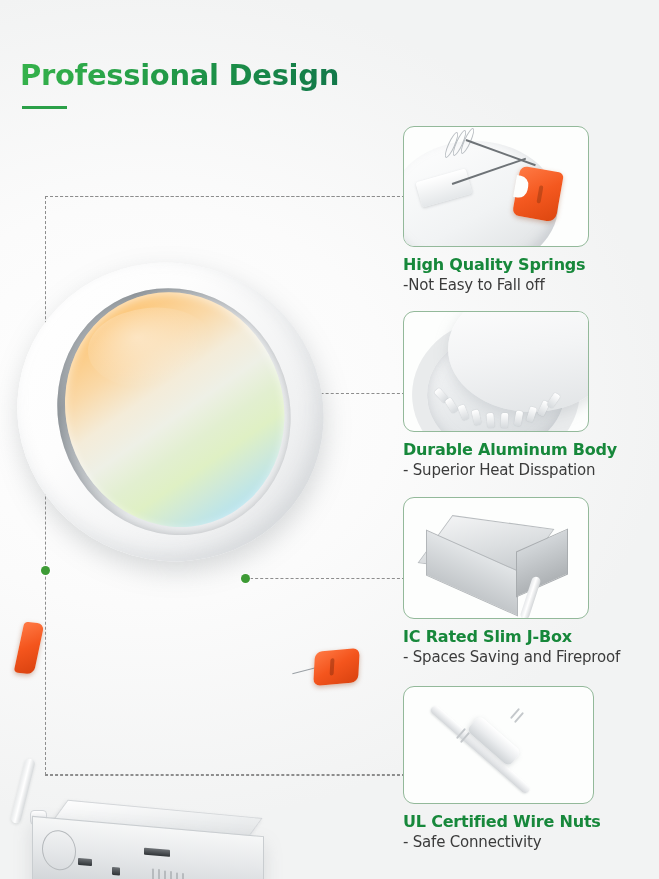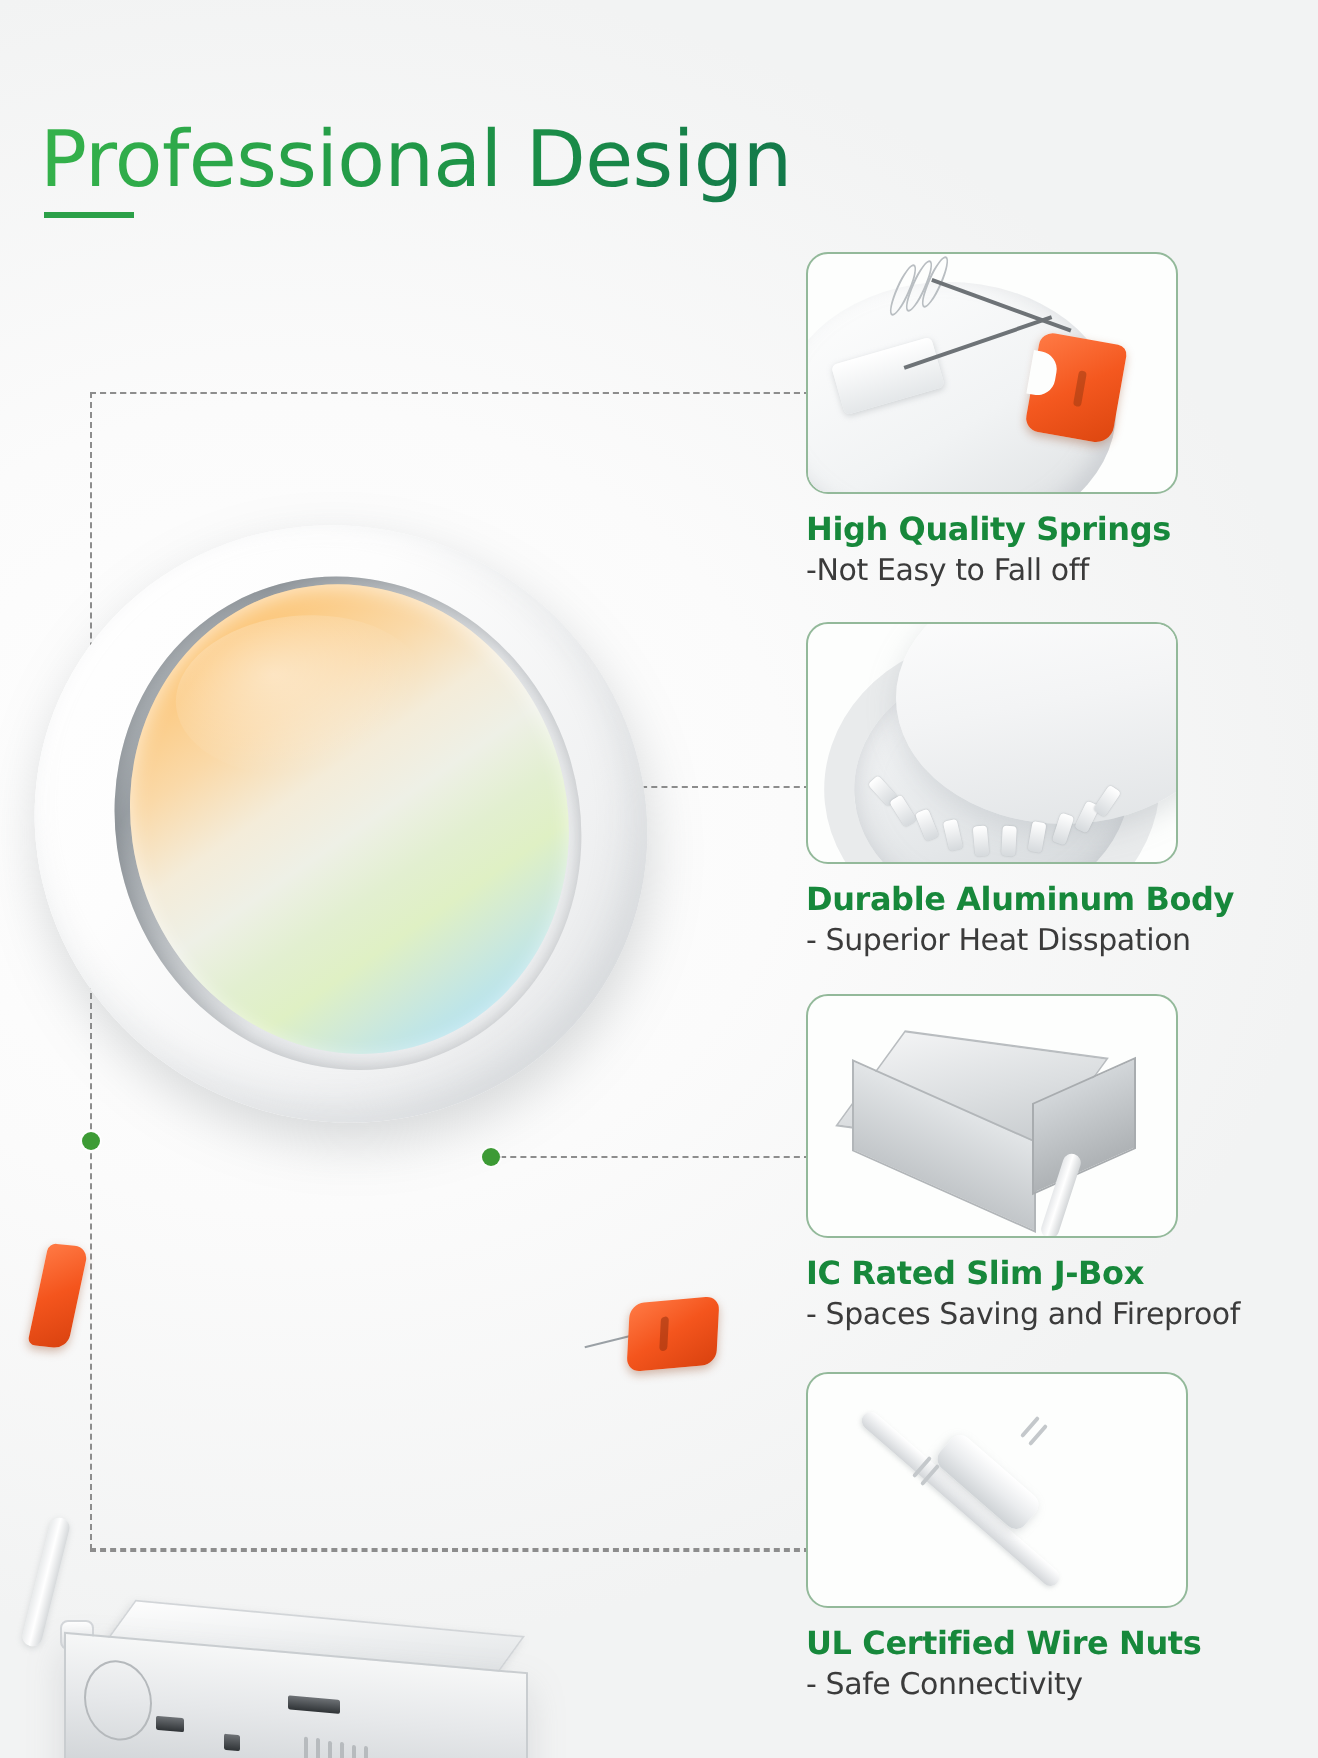--- a/index.html
+++ b/index.html
@@ -44,21 +44,21 @@
     opacity:.96;
   }
   .logo-reg {
     position:absolute; right:6px; top:2px;
     font-size:8px; color:#ffffff; font-weight:bold;
   }
 
   
   .headline {
     position:absolute; left:20px; top:58px;
-    font-size:39px; font-weight:normal;
+    font-size:29px; font-weight:bold;
     letter-spacing:-0.3px;
     font-family:"DejaVu Sans", sans-serif;
     background:linear-gradient(100deg,#35b24b 0%,#2aa549 28%,#1d9247 58%,#12784a 100%);
     -webkit-background-clip:text;
     background-clip:text;
     color:transparent;
     -webkit-text-fill-color:transparent;
     white-space:nowrap;
   }
   .headline-rule {

